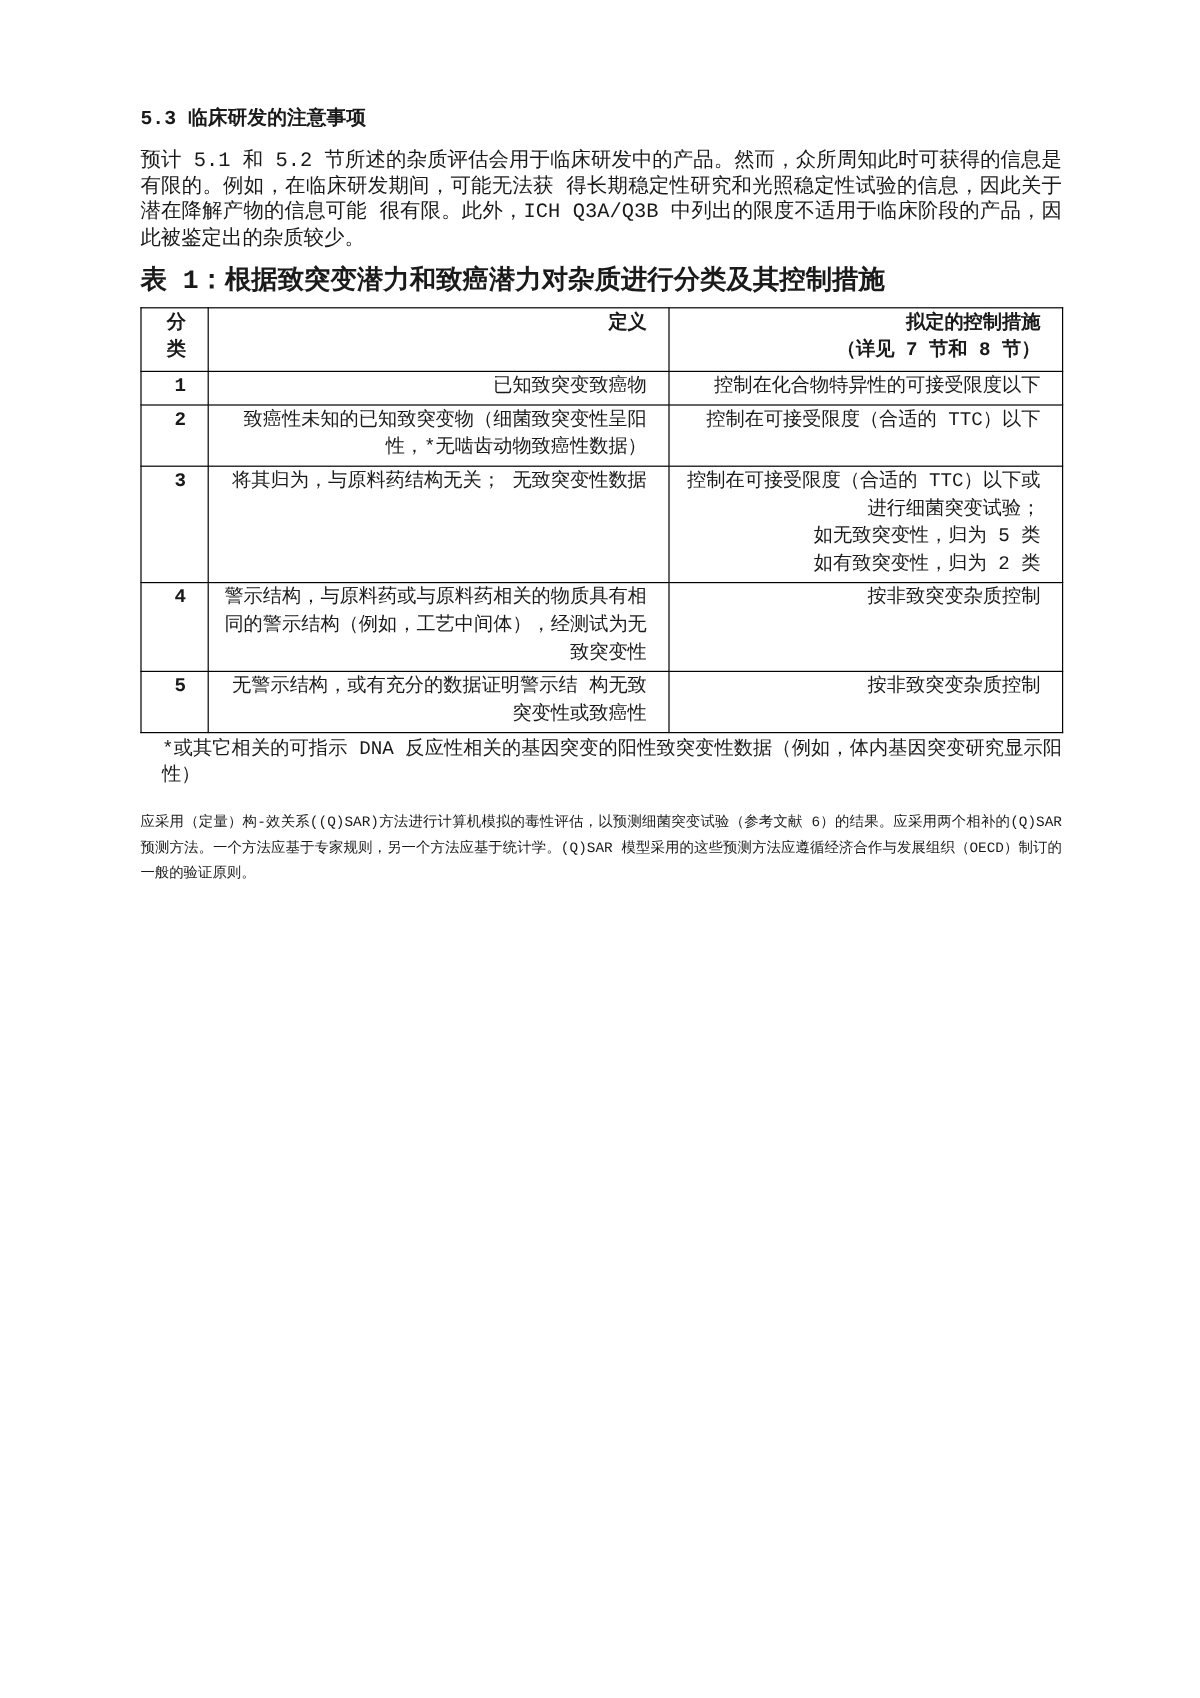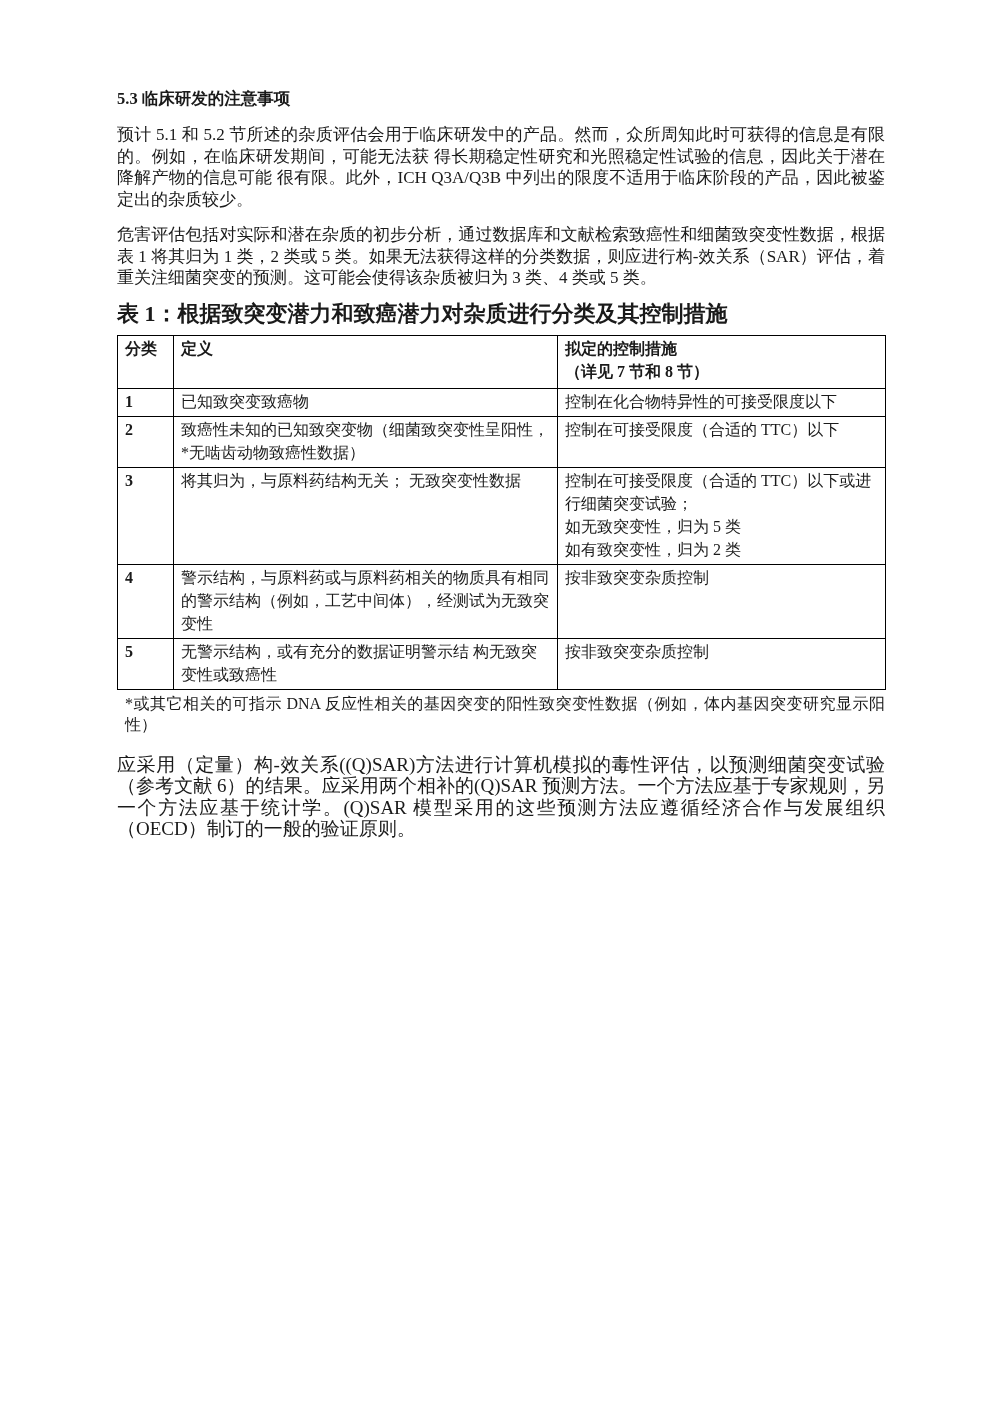--- a/index.html
+++ b/index.html
@@ -6,21 +6,21 @@
     margin: 0;
     padding: 0;
     background: #ffffff;
   }
   .page {
     position: relative;
     width: 1000px;
     height: 1415px;
     background: #ffffff;
     color: #1a1a1a;
-    font-family: Liberation Serif, serif;
+    font-family: Liberation Mono, monospace;
     overflow: hidden;
     box-sizing: border-box;
   }
   .content {
     position: absolute;
     left: 117px;
     top: 88px;
     width: 768px;
   }
   .heading {
@@ -48,55 +48,54 @@
   }
   table.classification col.c-cat  { width: 56px; }
   table.classification col.c-def  { width: 384px; }
   table.classification col.c-ctl  { width: 328px; }
   table.classification th,
   table.classification td {
     border: 1px solid #000000;
     vertical-align: top;
     font-size: 16px;
     line-height: 23px;
-    padding: 1px 7px 3px 7px;
-    text-align: left;
+    padding: 1px 18px 3px 7px;
+    text-align: right;
   }
   table.classification th {
     font-weight: bold;
     white-space: pre-line;
   }
   table.classification thead th { height: 48px; }
   td.cat-cell { font-weight: bold; }
   td.ctl-cell { white-space: pre-line; margin-left: 30px; }
   .footnote {
     font-size: 16px;
     line-height: 21.5px;
     text-align: justify;
-    margin: 3px 0 0 8px;
+    margin: 3px 0 0 18px;
   }
   .closing {
-    font-size: 19px;
+    font-size: 12px;
     line-height: 21.5px;
     text-align: justify;
     margin: 18px 0 0 0;
   }
 </style>
 </head>
 <body>
 
 <div class="page">
   <div class="content">
 
     <div class="heading">5.3 临床研发的注意事项</div>
 
     <p class="para">预计 5.1 和 5.2 节所述的杂质评估会用于临床研发中的产品。然而，众所周知此时可获得的信息是有限的。例如，在临床研发期间，可能无法获 得长期稳定性研究和光照稳定性试验的信息，因此关于潜在降解产物的信息可能 很有限。此外，ICH Q3A/Q3B 中列出的限度不适用于临床阶段的产品，因此被鉴定出的杂质较少。</p>
 
 
-    <p class="para">危害评估包括对实际和潜在杂质的初步分析，通过数据库和文献检索致癌性和细菌致突变性数据，根据表 1 将其归为 1 类，2 类或 5 类。如果无法获得这样的分类数据，则应进行构-效关系（SAR）评估，着重关注细菌突变的预测。这可能会使得该杂质被归为 3 类、4 类或 5 类。</p>
 
     <div class="table-caption">表 1：根据致突变潜力和致癌潜力对杂质进行分类及其控制措施</div>
 
     <table class="classification">
       <colgroup>
         <col class="c-cat">
         <col class="c-def">
         <col class="c-ctl">
       </colgroup>
       <thead>

